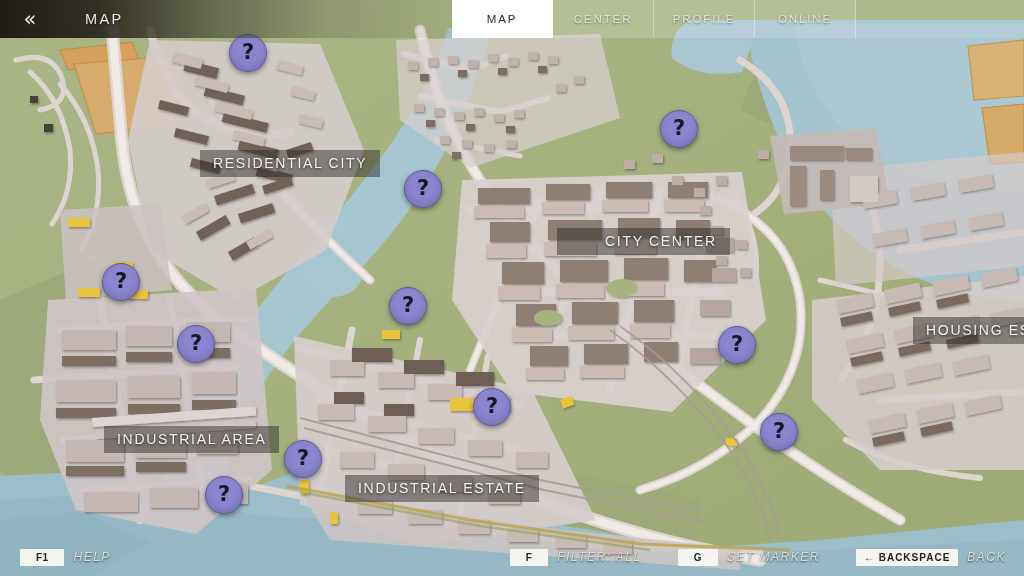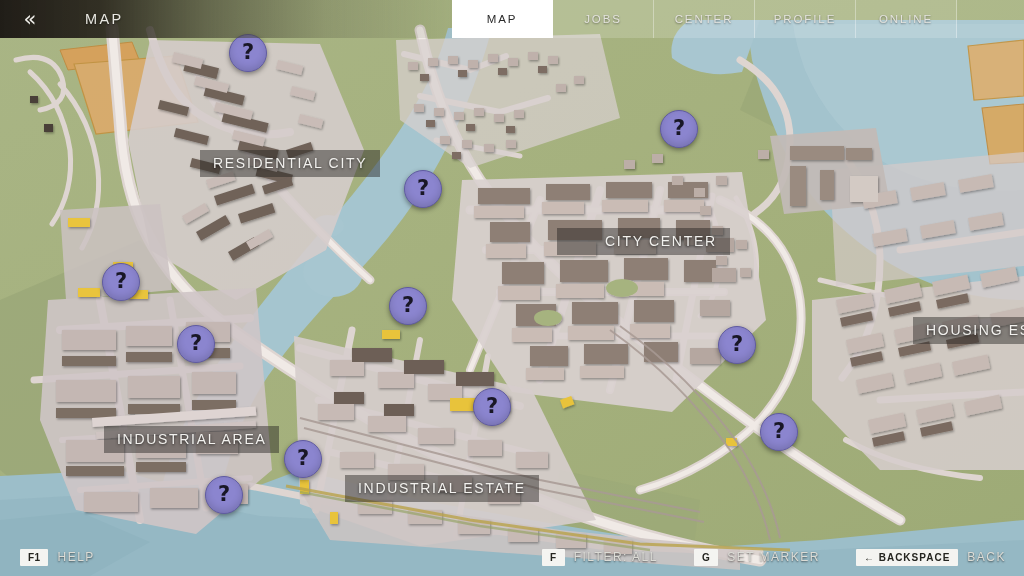--- a/index.html
+++ b/index.html
@@ -80,30 +80,31 @@
   }
 
   
   #bottombar {
     position:absolute; left:0; bottom:0; width:1024px; height:38px;
     display:flex; align-items:center; z-index:40;
     padding:0 18px 0 20px;
   }
   .hint { display:flex; align-items:center; gap:9px; }
   .key {
-    min-width:20px; height:17px; padding:0 8px;
+    min-width:20px; height:17px; padding:0 16px;
     background:#f4f4f1; color:#24241f;
     font-size:10px; font-weight:bold; letter-spacing:.4px;
     display:flex; align-items:center; justify-content:center;
     border-radius:1px;
   }
   .key.wide { padding:0 8px; gap:5px; letter-spacing:1px; }
   .hint-label {
     color:#dcdcd6; font-size:12px; letter-spacing:1.5px;
     text-shadow:0 1px 2px rgba(0,0,0,.6);
+    font-style:italic;
   }
   #bottom-right { margin-left:auto; display:flex; align-items:center; gap:36px; }
   #bottom-left { display:flex; align-items:center; gap:36px; }
 </style>
 </head>
 <body>
 
 <div id="screen">
 
   <div id="map-canvas">
@@ -555,21 +556,20 @@
   <div class="marker" style="left:205px; top:476px;">
     <span>?</span>
   </div>
 
   <div id="topbar">
     <div id="brand">
       <div id="back-chevron">«</div>
       <div id="brand-title">MAP</div>
     </div>
     <div class="tab active">MAP</div>
-    <div class="tab">JOBS</div>
     <div class="tab">CENTER</div>
     <div class="tab">PROFILE</div>
     <div class="tab">ONLINE</div>
     <div id="tabs-spacer"></div>
   </div>
 
   <div id="bottombar">
     <div id="bottom-left">
       <div class="hint">
         <span class="key">F1</span>

